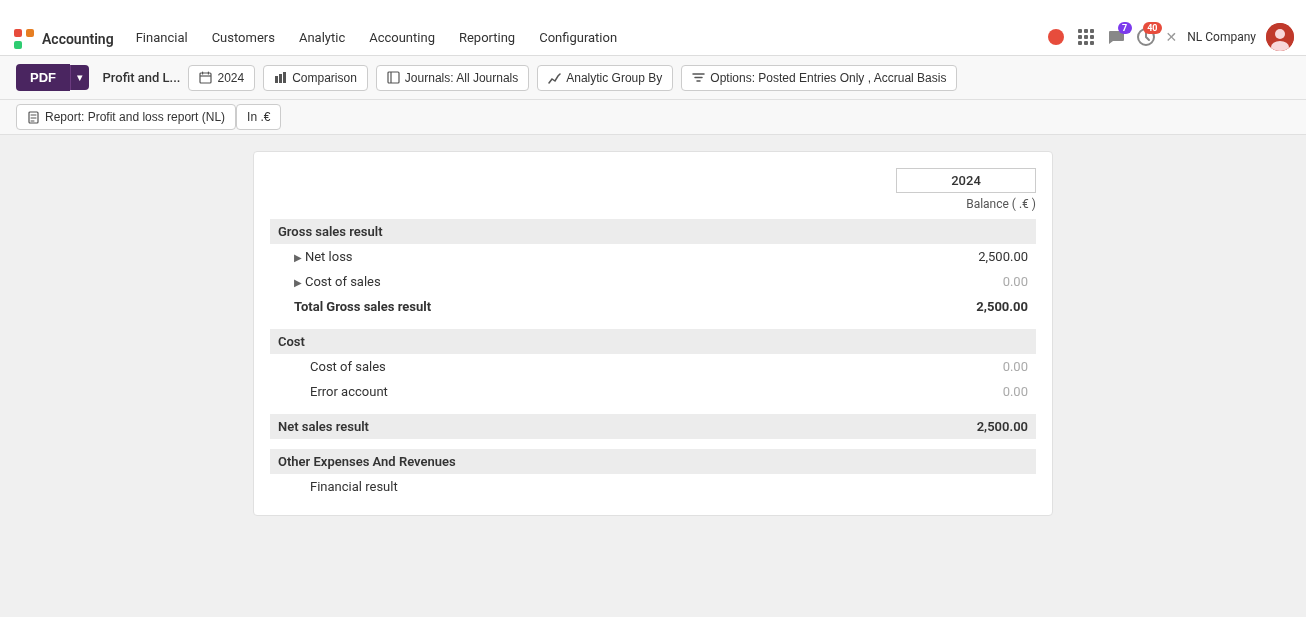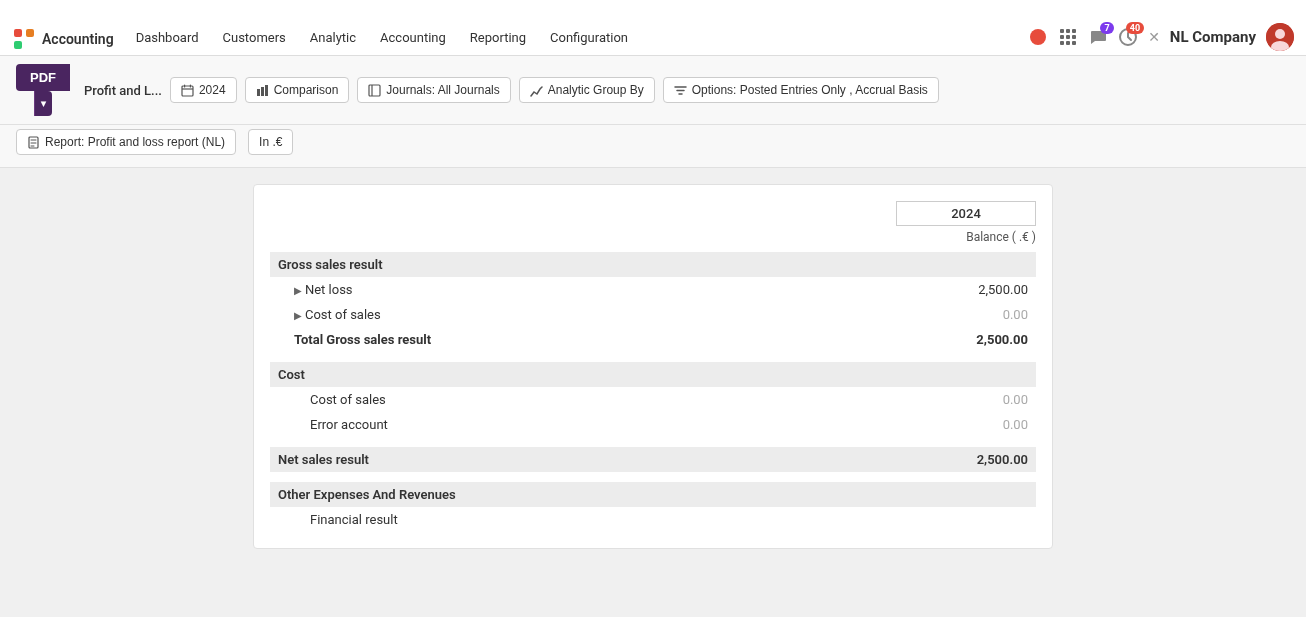--- a/index.html
+++ b/index.html
@@ -19,49 +19,49 @@
     }
     .topnav-right { margin-left: auto; display: flex; align-items: center; gap: 10px; }
     .nav-icon { width: 20px; height: 20px; display: flex; align-items: center; justify-content: center; cursor: pointer; }
     .badge-wrap { position: relative; cursor: pointer; }
     .badge {
       position: absolute; top: -5px; right: -6px;
       background: #e74c3c; color: #fff; border-radius: 10px;
       font-size: 9px; padding: 1px 4px; font-weight: bold; min-width: 14px; text-align: center;
     }
     .badge.purple { background: #7c3aed; }
-    .company-name { font-size: 15px; font-weight: 700; cursor: pointer; }
+    .company-name { font-size: 12px; font-weight: 400; cursor: pointer; }
     .avatar { width: 28px; height: 28px; border-radius: 50%; background: #c0392b; display: flex; align-items: center; justify-content: center; overflow: hidden; cursor: pointer; }
 
     
     .toolbar {
       background: #f8f8f8; border-bottom: 1px solid #e0e0e0;
       padding: 8px 16px; display: flex; align-items: center; gap: 8px; flex-wrap: wrap;
     }
-    .pdf-group { display: flex; align-items: center; flex-direction: column; }
+    .pdf-group { display: flex; align-items: center; }
     .pdf-btn {
       background: #4a2560; color: #fff; border: none; padding: 6px 14px;
       font-size: 13px; font-weight: bold; border-radius: 4px 0 0 4px; cursor: pointer;
     }
     .pdf-dropdown {
       background: #4a2560; color: #fff; border: none; border-left: 1px solid #6b3a80;
       padding: 6px 6px; border-radius: 0 4px 4px 0; cursor: pointer; font-size: 11px;
     }
     .report-title { font-size: 13px; font-weight: 500; color: #333; margin-left: 6px; }
     .filter-btn {
       display: flex; align-items: center; gap: 5px; padding: 5px 10px;
       border: 1px solid #ccc; border-radius: 4px; background: #fff;
       font-size: 12px; color: #333; cursor: pointer; white-space: nowrap;
     }
     .filter-btn svg { flex-shrink: 0; }
 
     
     .toolbar2 {
       background: #f8f8f8; border-bottom: 1px solid #e0e0e0;
-      padding: 4px 16px 12px 16px; display: flex; align-items: center; gap: 12px; flex-wrap: wrap;
+      padding: 4px 16px 4px 16px; display: flex; align-items: center; gap: 0; flex-wrap: wrap;
     }
 
     
     .content { padding: 16px; background: #f0f0f0; min-height: calc(617px - 132px); overflow-y: auto; }
     .report-card {
       background: #fff; border: 1px solid #e0e0e0; border-radius: 4px;
       max-width: 800px; margin: 0 auto; padding: 16px;
     }
     .report-header { display: flex; justify-content: flex-end; margin-bottom: 4px; }
     .year-cell {
@@ -99,21 +99,21 @@
 
 <nav class="topnav">
   <div class="topnav-logo">
     <svg class="topnav-logo-icon" viewBox="0 0 24 24">
       <rect x="2" y="2" width="8" height="8" rx="2" fill="#e74c3c"></rect>
       <rect x="14" y="2" width="8" height="8" rx="2" fill="#e67e22"></rect>
       <rect x="2" y="14" width="8" height="8" rx="2" fill="#2ecc71"></rect>
     </svg>
     <span class="topnav-brand">Accounting</span>
   </div>
-  <div class="topnav-item">Dashboard</div>
+  <div class="topnav-item">Financial</div>
   <div class="topnav-item">Customers</div>
   <div class="topnav-item">Analytic</div>
   <div class="topnav-item">Accounting</div>
   <div class="topnav-item">Reporting</div>
   <div class="topnav-item">Configuration</div>
 
   <div class="topnav-right">
     <div class="badge-wrap nav-icon">
       <svg width="20" height="20" viewBox="0 0 20 20">
         <circle cx="10" cy="10" r="8" fill="#e74c3c"></circle>

